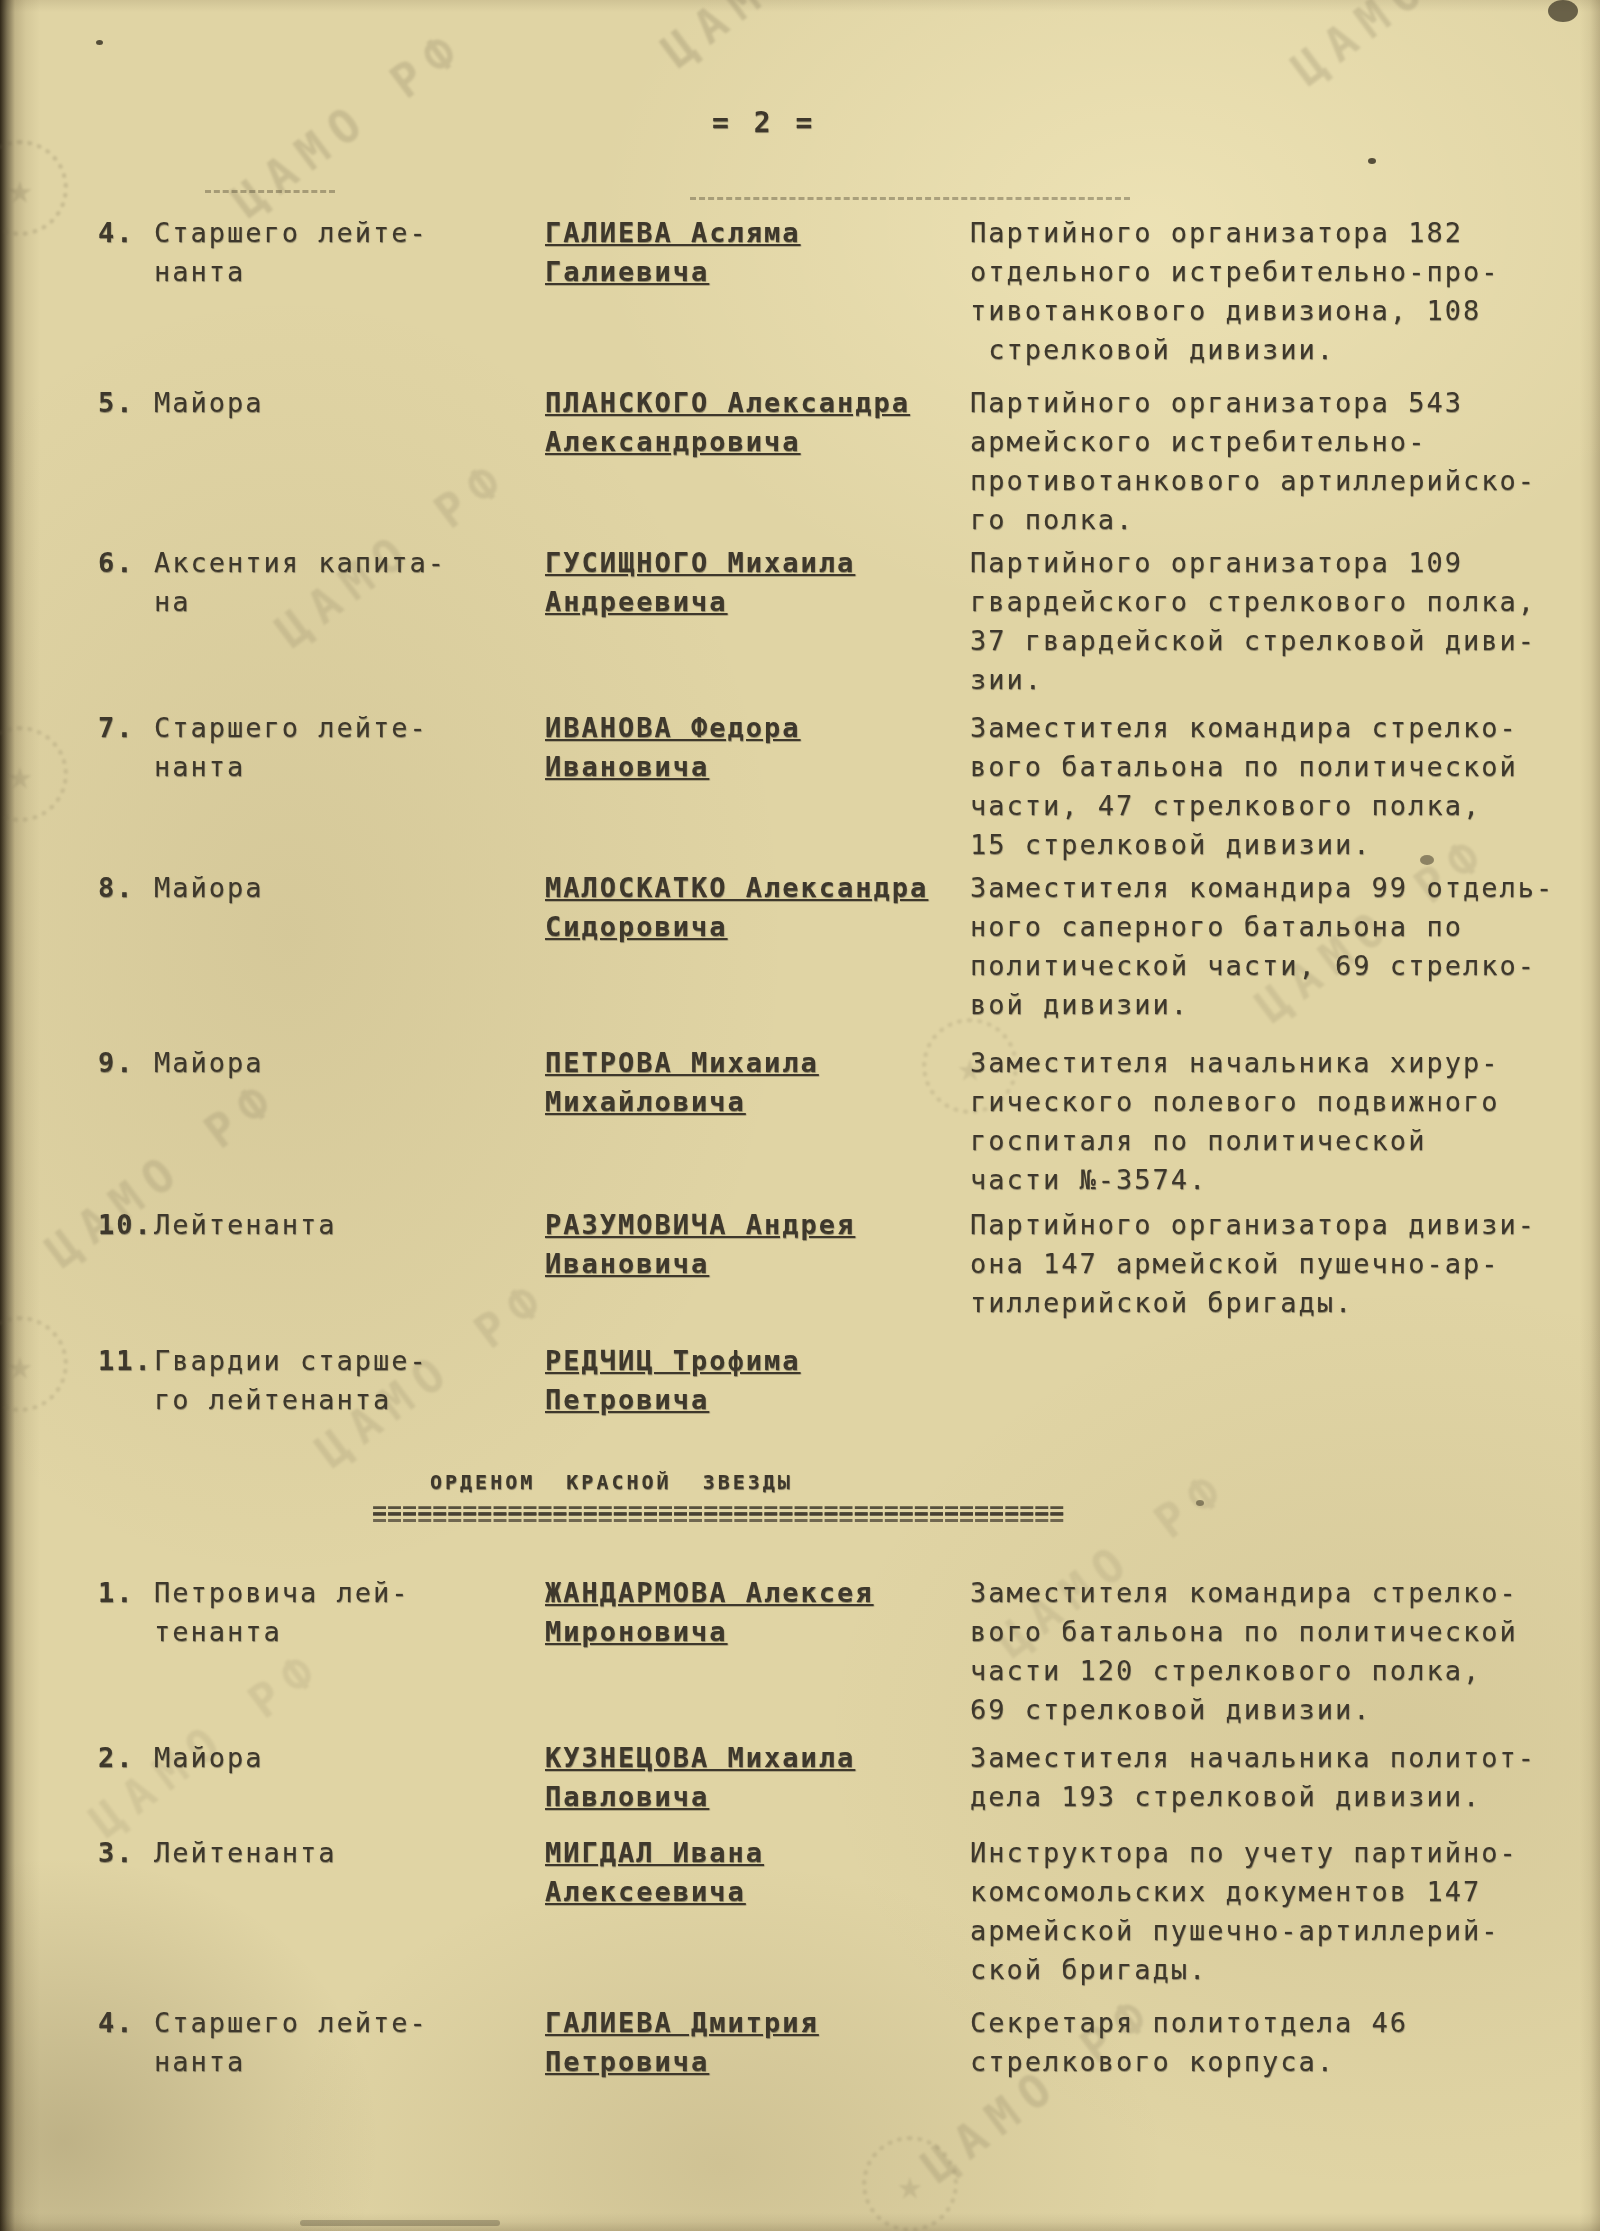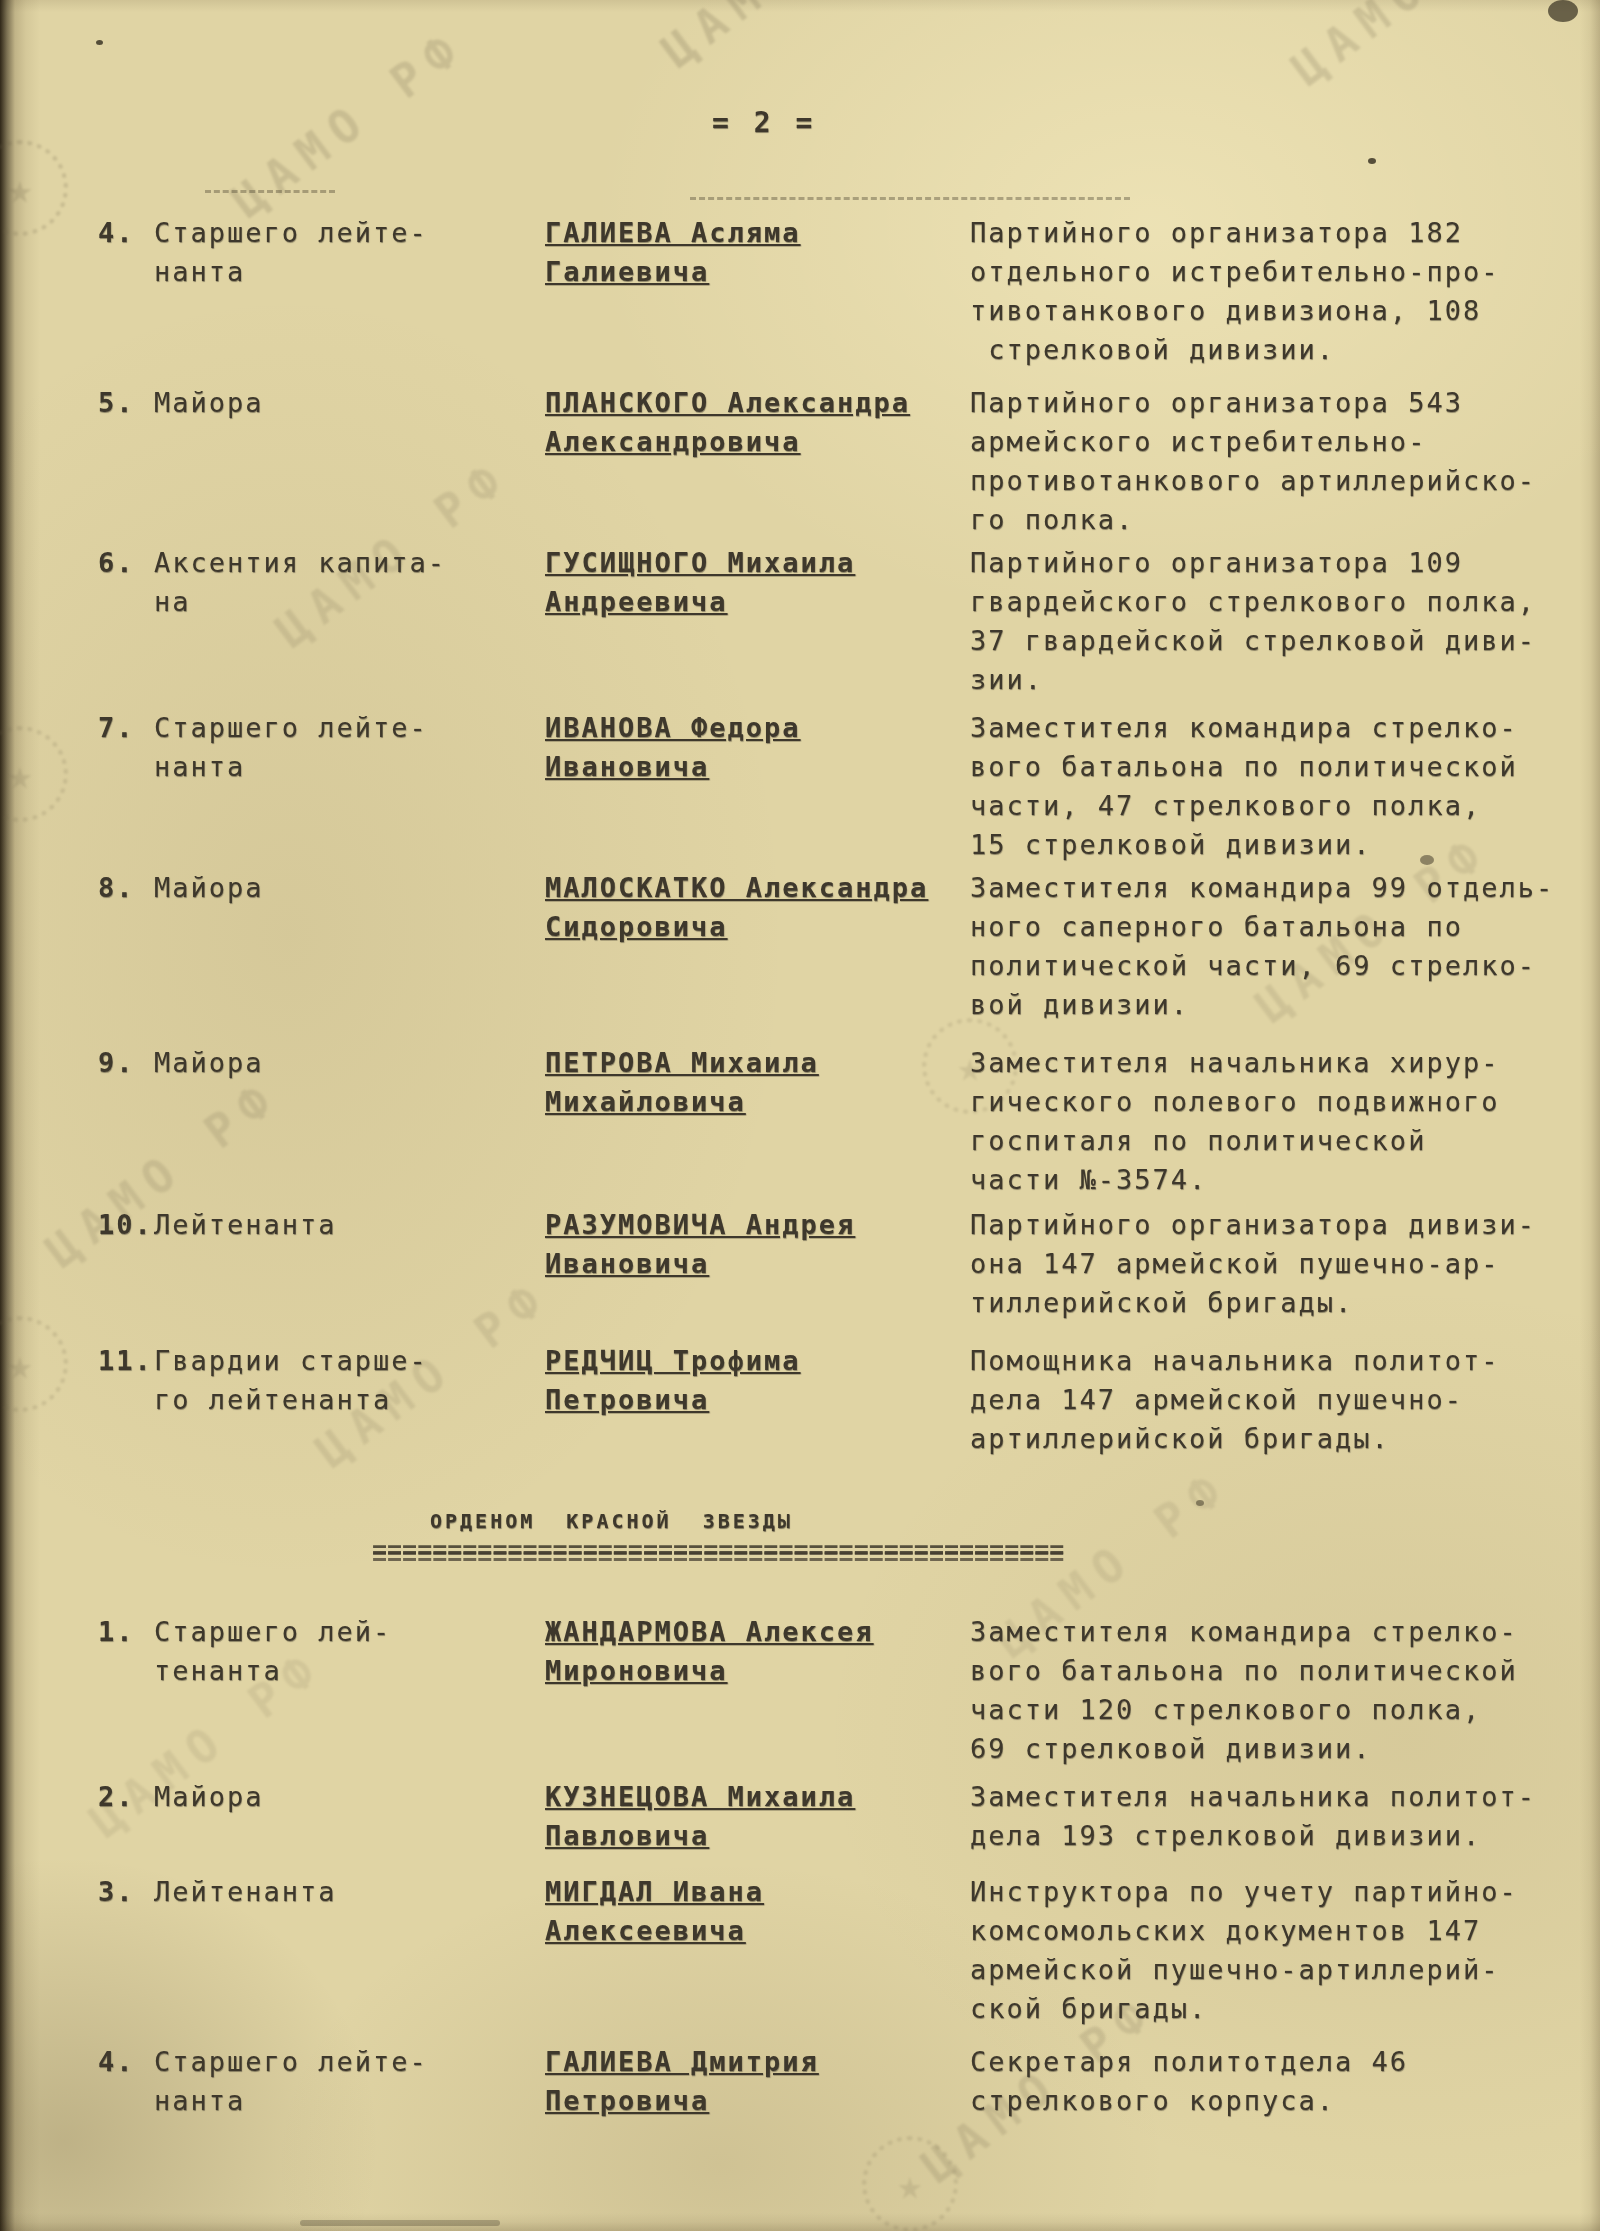--- a/index.html
+++ b/index.html
@@ -198,34 +198,31 @@
     </div>
 
     <div class="entry" style="margin-bottom:43px">
       <div class="cell rank-cell">
         <span class="num">11.</span>
         <span class="rank">Гвардии старше-
 го лейтенанта</span>
       </div>
       <div class="name">РЕДЧИЦ Трофима
 Петровича</div>
-      <div class="pos">Помощника начальника политот-
-дела 147 армейской пушечно-
-артиллерийской бригады.</div>
     </div>
 
     <div style="margin-bottom:44px">
       <div class="section-heading">ОРДЕНОМ КРАСНОЙ ЗВЕЗДЫ</div>
       <div class="heading-underline">==============================================</div>
     </div>
 
     <div class="entry" style="margin-bottom:9px">
       <div class="cell rank-cell">
         <span class="num">1.</span>
-        <span class="rank">Старшего лей-
+        <span class="rank">Петровича лей-
 тенанта</span>
       </div>
       <div class="name">ЖАНДАРМОВА Алексея
 Мироновича</div>
       <div class="pos">Заместителя командира стрелко-
 вого батальона по политической
 части 120 стрелкового полка,
 69 стрелковой дивизии.</div>
     </div>
 

